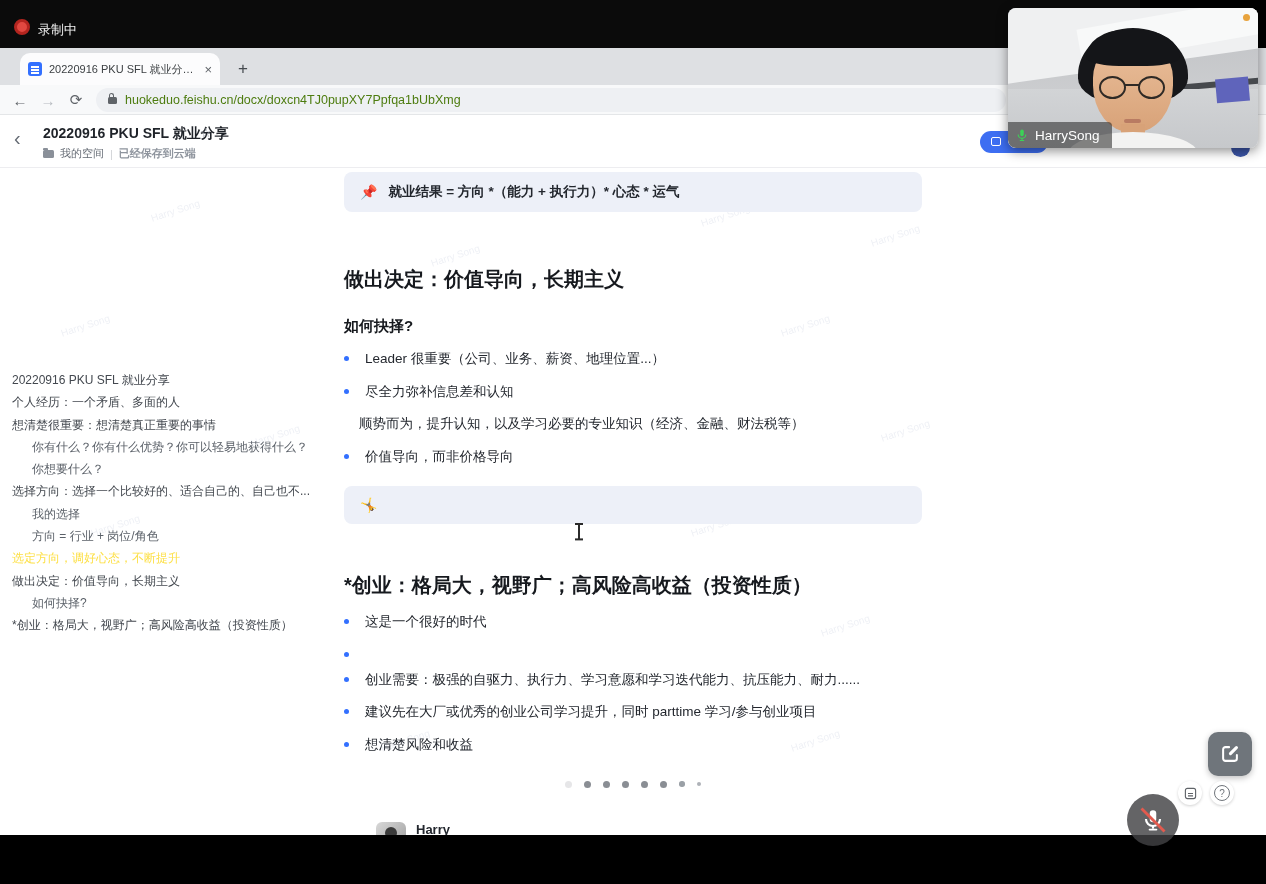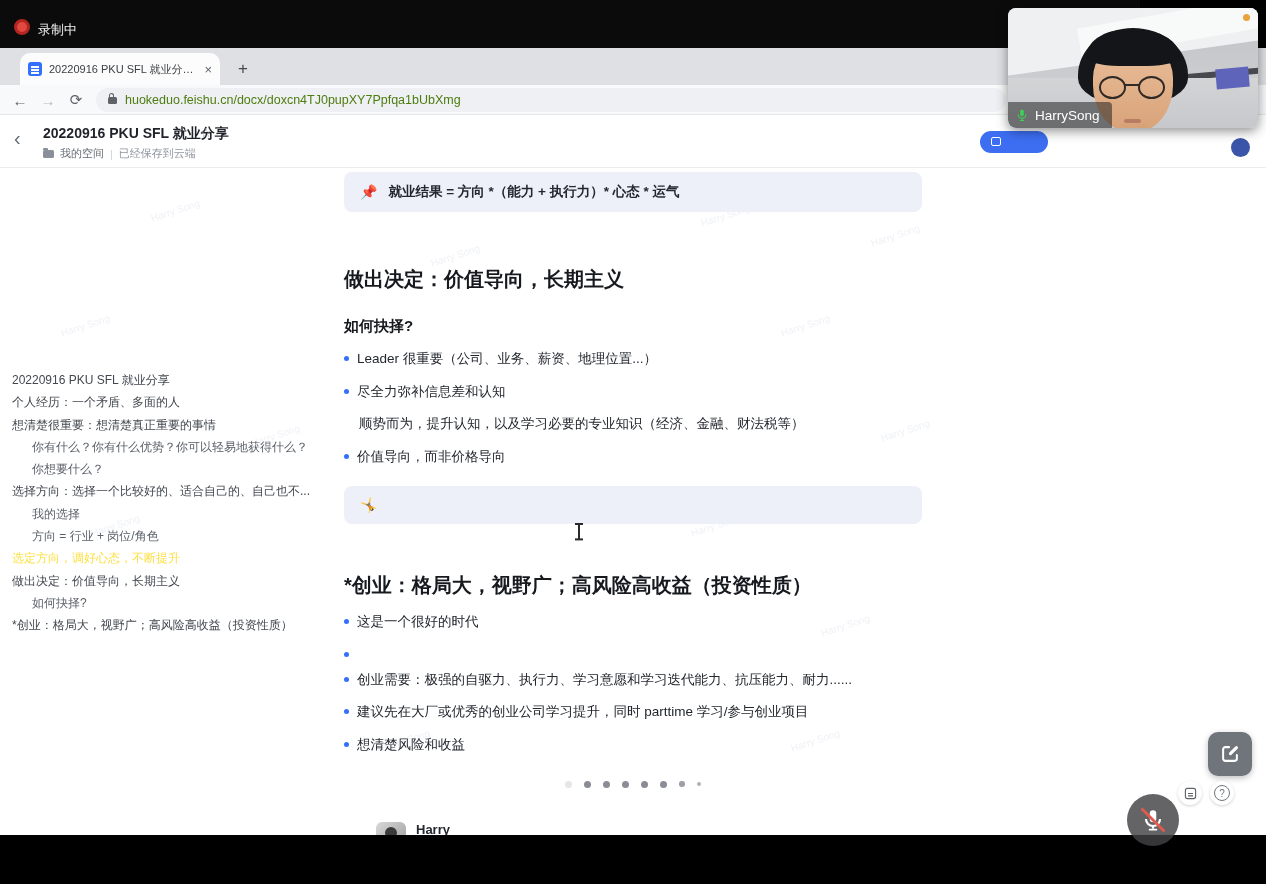--- a/index.html
+++ b/index.html
@@ -37,36 +37,36 @@
   .urltext{font-size:12.5px;color:#4d7c0f;white-space:nowrap;overflow:hidden;}
   
   .dochdr{position:absolute;left:0;top:67px;width:1266px;height:53px;background:#fff;border-bottom:1px solid #ededf0;box-sizing:border-box;}
   .back-chv{position:absolute;left:14px;top:13px;font-size:20px;color:#646a73;line-height:1;}
   .doc-title{position:absolute;left:43px;top:10px;font-size:14px;font-weight:700;color:#1f2329;}
   .star{position:absolute;left:200px;top:10px;font-size:13px;color:#8f959e;}
   .doc-sub{position:absolute;left:43px;top:31px;display:flex;align-items:center;gap:6px;font-size:11px;color:#646a73;}
   .folder{width:11px;height:8px;background:#8a9099;border-radius:1.5px;position:relative;}
   .folder::before{content:"";position:absolute;left:0;top:-2px;width:5px;height:2px;background:#8a9099;border-radius:1px 1px 0 0;}
   .doc-sub .sep{color:#d0d3d6;}
-  .savestat{color:#8f959e;}
+  .savestat{color:#8f959e;font-weight:bold;}
   
   .wm{position:absolute;font-size:10px;color:rgba(90,105,160,0.10);transform:rotate(-18deg);white-space:nowrap;pointer-events:none;}
   
   .outline{position:absolute;left:12px;top:369px;width:322px;font-size:12px;}
   .o-item{line-height:22.3px;white-space:nowrap;overflow:hidden;color:#43484f;}
   .o-item.lvl1{padding-left:20px;color:#5b6169;}
   .o-item.active{color:#fde047;}
   
   .main{position:absolute;left:344px;top:172px;width:578px;color:#23272e;}
   .callout{background:#edf0f8;border-radius:8px;padding:11px 16px;display:flex;align-items:center;gap:11px;
     font-size:13.5px;font-weight:600;color:#23272e;}
   .callout .emo{font-size:14px;}
   .h1{font-size:20px;font-weight:700;color:#16191e;margin-top:54px;}
   .h2{font-size:15px;font-weight:700;color:#16191e;margin-top:24px;}
-  .brow{display:flex;gap:8px;margin-top:13px;font-size:13.5px;line-height:1.45;}
+  .brow{display:flex;gap:16px;margin-top:13px;font-size:13.5px;line-height:1.45;}
   .bdot{width:5px;height:5px;border-radius:50%;background:#3370ff;margin-top:7px;flex:0 0 auto;}
   .plainrow{margin-top:13px;margin-left:15px;font-size:13.5px;line-height:1.45;}
   .callout.second{margin-top:20px;}
   .h1b{font-size:20px;font-weight:700;color:#16191e;margin-top:48px;}
   .dots{display:flex;align-items:center;justify-content:center;gap:12px;margin-top:26px;}
   .dots span{border-radius:50%;display:block;}
   .d1{width:7px;height:7px;background:#e6e6e8;}
   .d2,.d3,.d4,.d5,.d6{width:7px;height:7px;background:#8a8e94;}
   .d7{width:5.5px;height:5.5px;background:#9aa0a6;}
   .d8{width:4px;height:4px;background:#aeb2b8;}
@@ -90,21 +90,21 @@
     box-shadow:0 2px 6px rgba(0,0,0,.25);display:flex;align-items:center;justify-content:center;z-index:30;}
   .mini-btn{position:absolute;width:24px;height:24px;border-radius:50%;background:#fff;box-shadow:0 1px 3px rgba(0,0,0,.18);
     display:flex;align-items:center;justify-content:center;z-index:30;}
   .fb-btn{left:1178px;top:781px;}
   .help-btn{left:1210px;top:781px;font-size:12px;color:#646a73;border:0;}
   .help-q{width:16px;height:16px;border:1.3px solid #70757b;border-radius:50%;display:flex;align-items:center;
     justify-content:center;font-size:10px;color:#70757b;box-sizing:border-box;}
   .mutefab{position:absolute;left:1127px;top:794px;width:52px;height:52px;border-radius:50%;
     background:rgba(66,66,68,.82);display:flex;align-items:center;justify-content:center;z-index:40;}
   
-  .webcam{position:absolute;left:1008px;top:8px;width:250px;height:120px;border-radius:8px;overflow:hidden;
+  .webcam{position:absolute;left:1008px;top:8px;width:250px;height:140px;border-radius:8px;overflow:hidden;
     background:linear-gradient(180deg,#bfc1c4,#d4d5d7);box-shadow:0 3px 12px rgba(0,0,0,.45);z-index:50;}
   .wc-panel1{position:absolute;left:-12%;top:-34%;width:150%;height:72%;background:#eff0f1;transform:rotate(-8deg);}
   .wc-panel2{position:absolute;left:28%;top:2%;width:85%;height:26%;background:#f8f9f9;transform:rotate(-10deg);}
   .wc-beam{position:absolute;left:50%;top:53%;width:62%;height:6px;background:#46494d;transform:rotate(-5deg);}
   .wc-glass{position:absolute;left:0;top:58%;width:100%;height:42%;background:linear-gradient(180deg,#d2d4d6,#c6c8cb);}
   .wc-screen{position:absolute;left:83%;top:50%;width:13%;height:17%;background:#5f64bb;transform:rotate(-5deg);}
   .wc-person{position:absolute;left:58px;top:18px;width:134px;height:122px;}
   .wc-hairback{position:absolute;left:12px;top:2px;width:110px;height:76px;background:#16171a;
     border-radius:50% 50% 42% 42%/62% 62% 34% 34%;}
   .wc-face{position:absolute;left:27px;top:16px;width:80px;height:90px;background:linear-gradient(#eabf9b,#d8a278);

